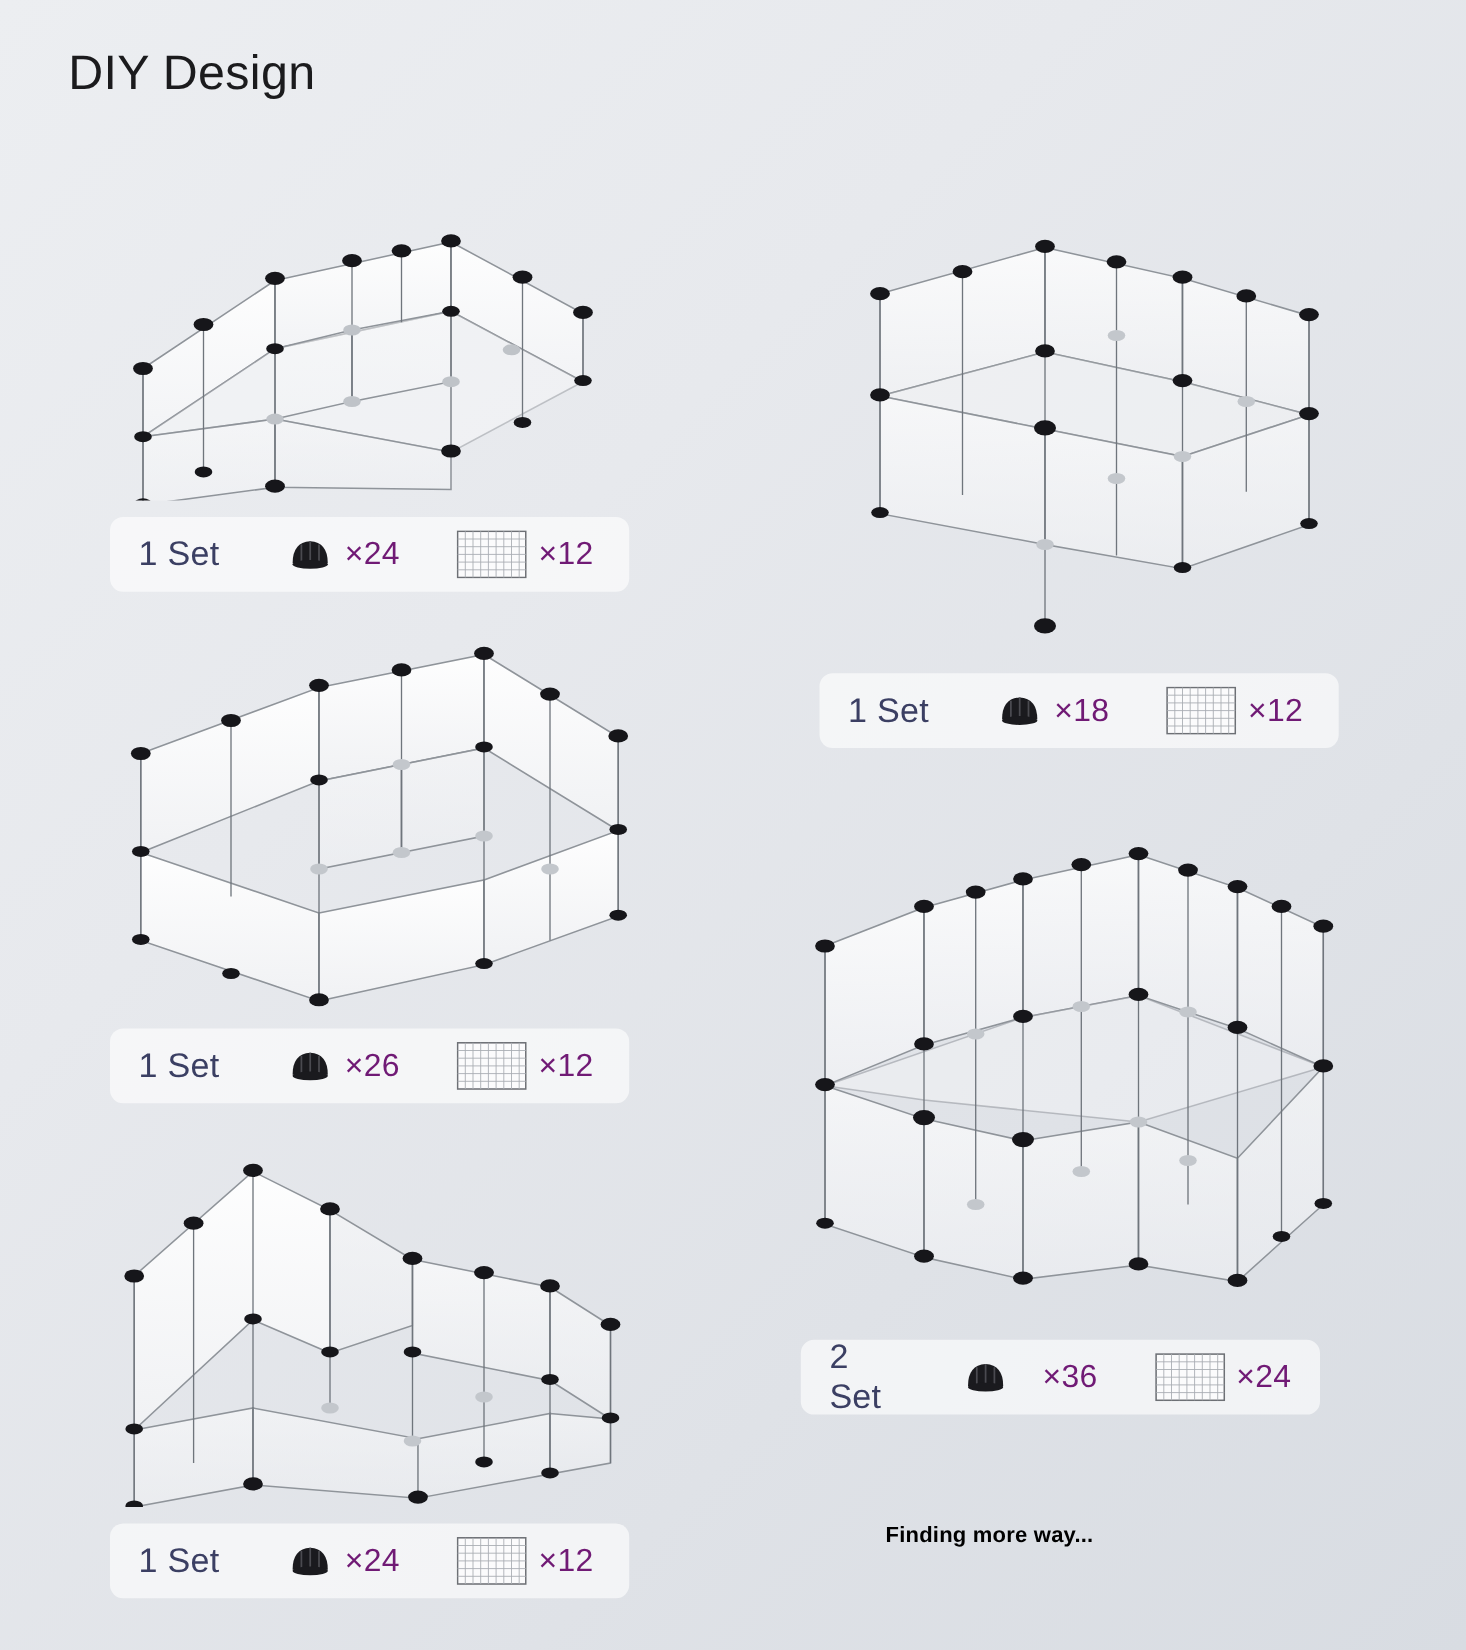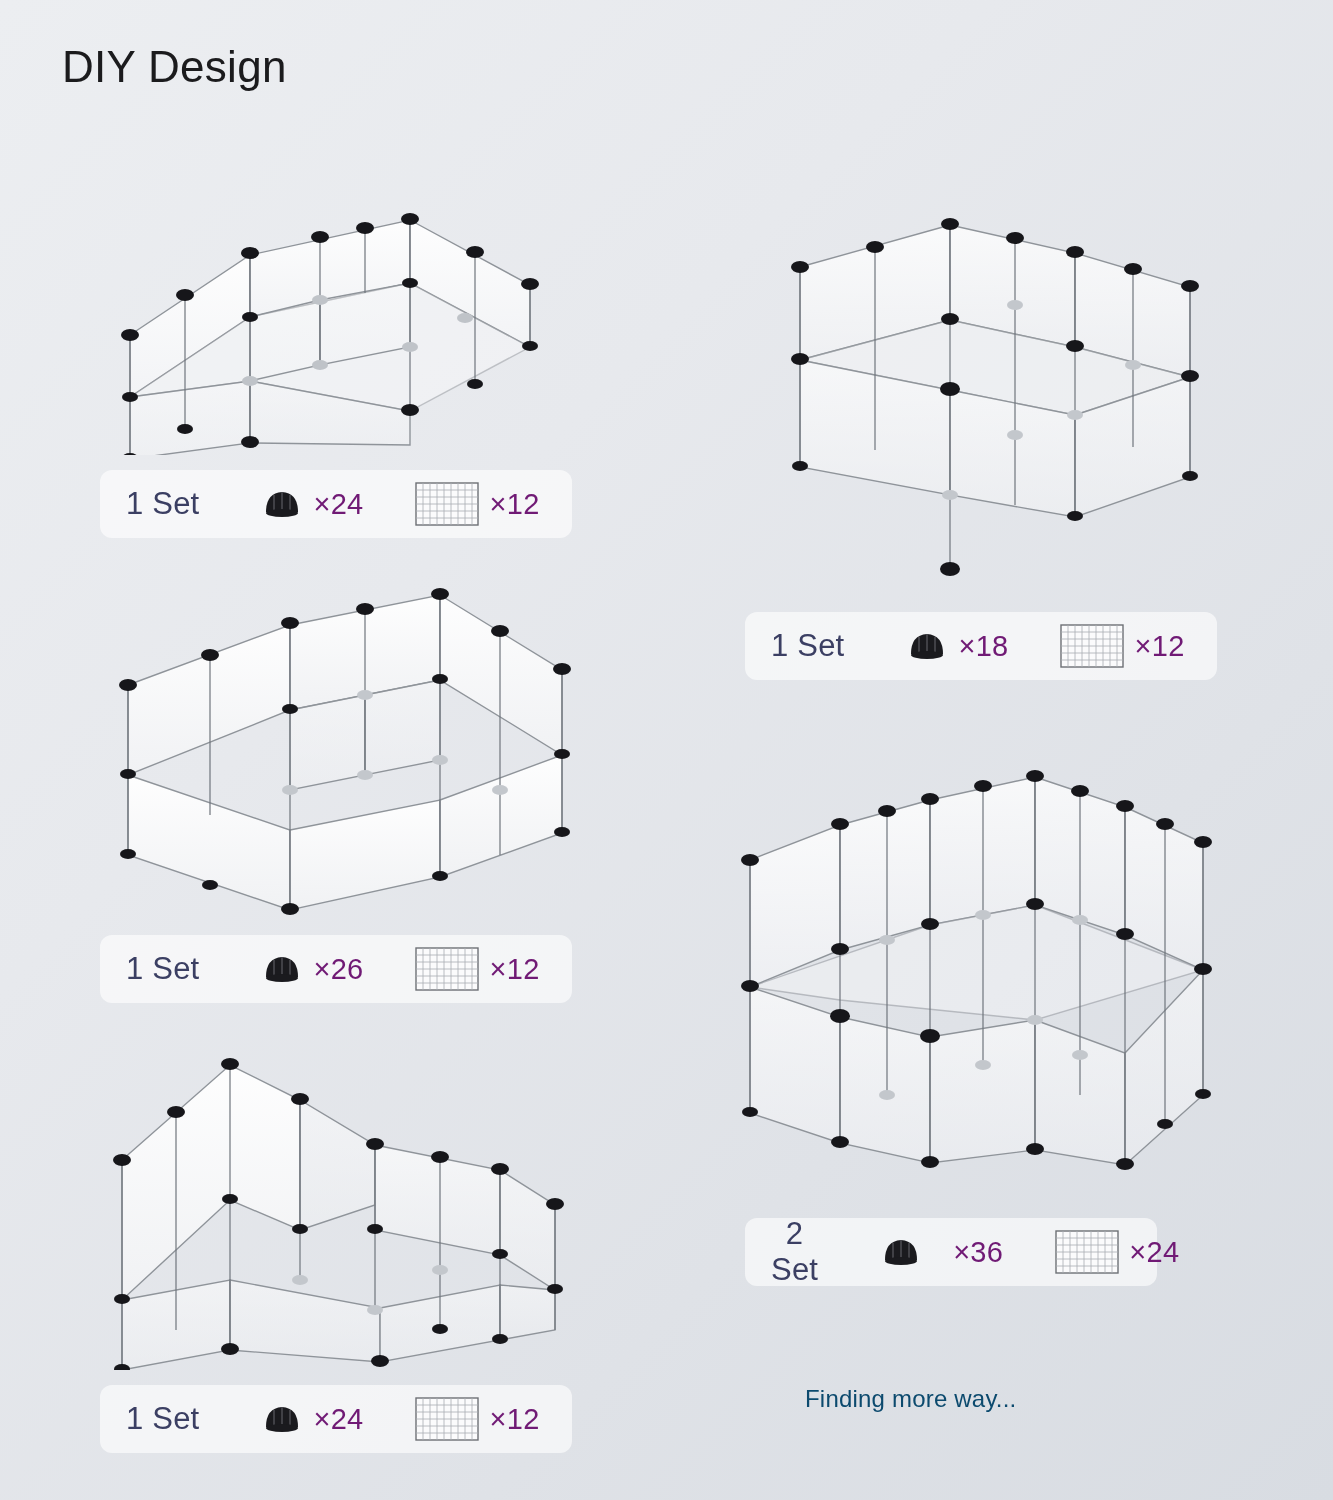--- a/index.html
+++ b/index.html
@@ -65,40 +65,40 @@
     display: flex;
     align-items: center;
     box-sizing: border-box;
     padding: 0 26px;
   }
   .caption .setlabel {
     font-size: 31px;
     color: #3b3f63;
     font-weight: 400;
     letter-spacing: 0.2px;
-    text-align: center;
   }
   .caption .grp {
     display: flex;
     align-items: center;
   }
   .caption .count {
     font-size: 29px;
     color: #701a75;
     margin-left: 10px;
     letter-spacing: 0.3px;
   }
   .conn-icon { display: block; }
   .panel-icon { display: block; }
 
   .footnote {
     position: absolute;
-    font-size: 24px;
-    color: #0c4a6e;
+    font-size: 20px;
+    color: #000000;
     letter-spacing: 0.2px;
+    font-weight: bold;
   }
 </style>
 </head>
 <body>
 
 <div class="header">
   <div class="title">DIY Design</div>
 </div>
 
 <div class="fig" style="left:110px; top:195px;">
@@ -538,21 +538,21 @@
       <ellipse cx="355" cy="155" rx="8" ry="5"></ellipse>
       <ellipse cx="162" cy="175" rx="8" ry="5"></ellipse>
       <ellipse cx="310" cy="255" rx="8" ry="5"></ellipse>
       <ellipse cx="258" cy="300" rx="8" ry="5"></ellipse>
       <ellipse cx="162" cy="330" rx="8" ry="5"></ellipse>
       <ellipse cx="355" cy="290" rx="8" ry="5"></ellipse>
     </g>
   </svg>
 </div>
 
-<div class="caption" style="left:745px; top:1218px; width:412px; height:68px;">
+<div class="caption" style="left:728px; top:1218px; width:472px; height:68px;">
   <span class="setlabel">2 Set</span>
   <span class="grp" style="margin-left:62px;gap:21px;">
     <svg class="conn-icon" width="42" height="34" viewBox="0 0 42 34">
       <path d="M5 25 Q5 6 21 5 Q37 6 37 25 Z" fill="#1a1a1e"></path>
       <path d="M13 8 L13 25 M21 5 L21 26 M29 8 L29 25" stroke="#4a4a50" stroke-width="1.6"></path>
       <ellipse cx="21" cy="26" rx="16" ry="4" fill="#1a1a1e"></ellipse>
     </svg>
     <span class="count">×36</span>
   </span>
   <span class="grp" style="margin-left:52px;">

